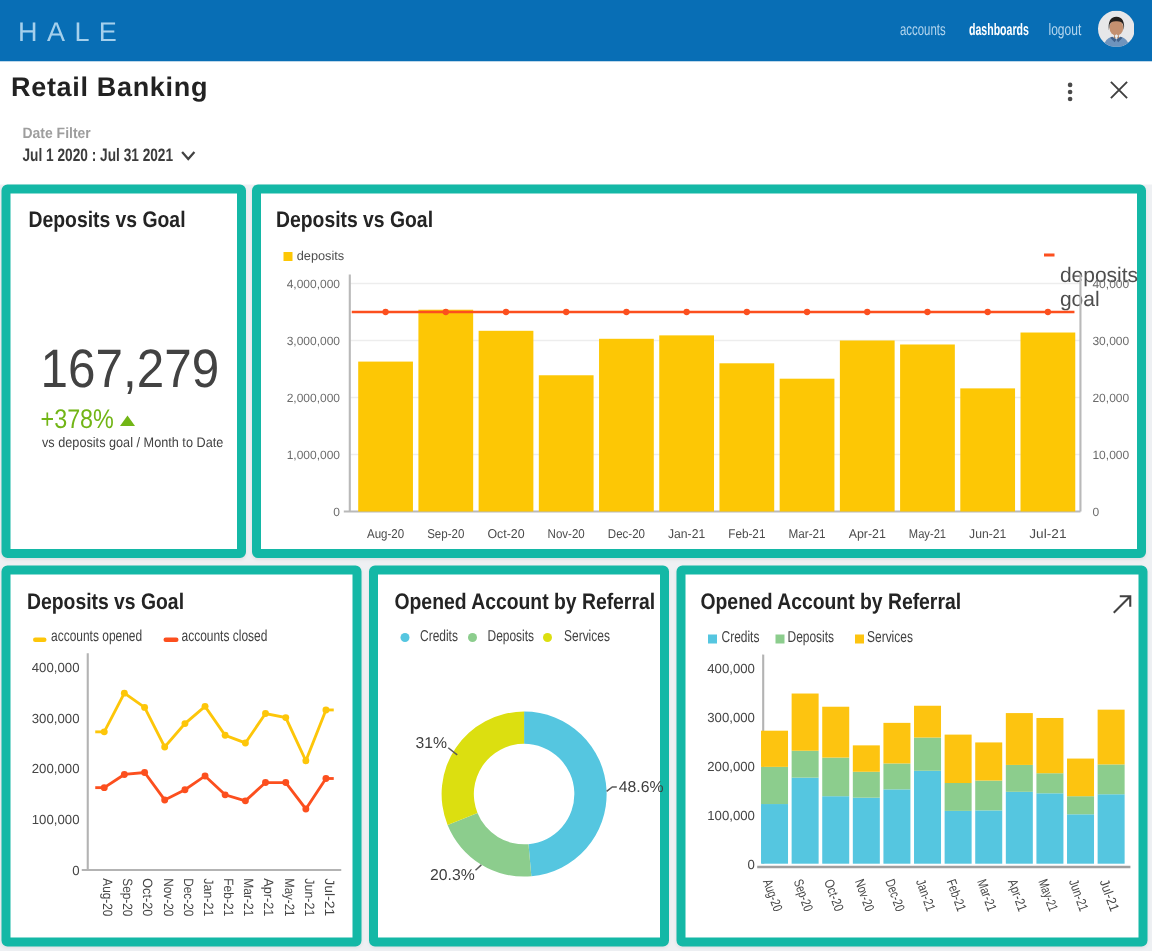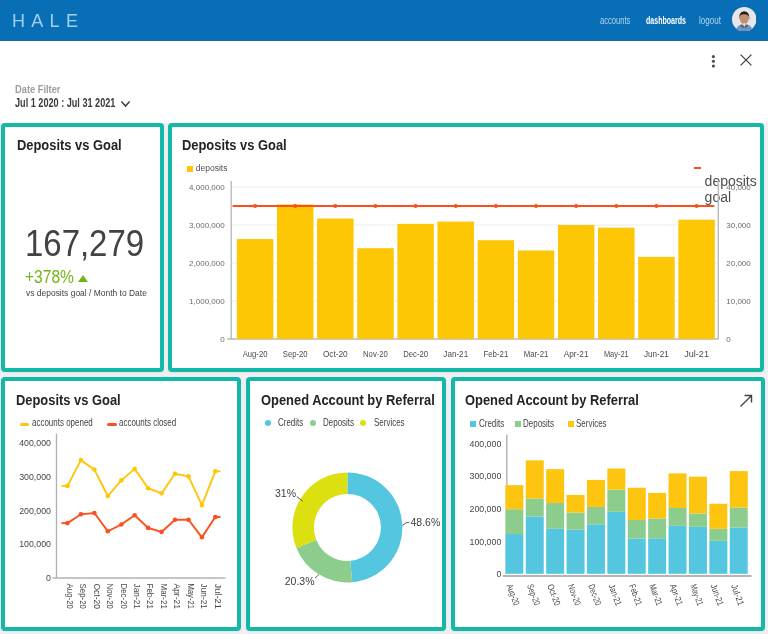--- a/index.html
+++ b/index.html
@@ -1,20 +1,20 @@
 <!DOCTYPE html>
 <html><head><meta charset="utf-8">
 <style>
   * { margin:0; padding:0; box-sizing:border-box; }
   html,body { width:768px; height:634px; font-family:"Liberation Sans",sans-serif; background:#eef0f3; overflow:hidden; }
   .abs { position:absolute; }
   .nav { position:absolute; left:0; top:0; width:768px; height:41px; background:#086eb5; }
   .navlink { position:absolute; top:13.5px; font-size:11px; color:#b4d6ee; transform-origin:left top; }
   .header { position:absolute; left:0; top:41px; width:768px; height:82px; background:#ffffff; }
-  .card { position:absolute; background:#fff; border:4px solid #14b8a6; border-radius:4px; box-shadow:0 1px 2.5px rgba(0,0,0,0.06); }
+  .card { position:absolute; background:#fff; border:6px solid #14b8a6; border-radius:4px; box-shadow:0 1px 2.5px rgba(0,0,0,0.06); }
   .ctitle { position:absolute; font-size:15px; font-weight:bold; color:#242424; white-space:nowrap; transform:scaleX(0.86); transform-origin:left top; }
   .leg { position:absolute; font-size:10.5px; color:#424242; white-space:nowrap; transform:scaleX(0.76); transform-origin:left top; }
 </style></head>
 <body>
 <div class="nav">
   <div class="abs" style="left:12px;top:10.6px;font-size:18px;letter-spacing:6.3px;color:#a5d0ec;text-align:right;">HALE</div>
   <div class="navlink" style="left:599.7px;transform:scaleX(0.69);">accounts</div>
   <div class="navlink" style="left:645.6px;font-weight:bold;color:#fff;transform:scaleX(0.64);">dashboards</div>
   <div class="navlink" style="left:699.3px;transform:scaleX(0.73);">logout</div>
   <svg class="abs" style="left:731.8px;top:6.8px" width="24.5" height="24.5" viewBox="0 0 25 25">
@@ -29,20 +29,21 @@
       <ellipse cx="12.5" cy="11.6" rx="4.7" ry="5.6" fill="#c49070"></ellipse>
       <path d="M7.4 13.5 Q6.4 4.6 12.5 4.3 Q18.6 4.6 17.6 13.5 L17.1 9.6 Q16.2 7.1 12.5 7.3 Q8.8 7.1 7.9 9.6 Z" fill="#221e1c"></path>
       <path d="M3.6 25 Q4.6 19 9.6 17.9 L12.5 19.8 L15.4 17.9 Q20.4 19 21.4 25 Z" fill="#6f94bd"></path>
       <path d="M9.6 17.9 L12.5 19.8 L11.3 21.6 L8.3 18.6 Z" fill="#41618a"></path>
       <path d="M15.4 17.9 L12.5 19.8 L13.7 21.6 L16.7 18.6 Z" fill="#41618a"></path>
       <path d="M11.2 17.2 L12.5 19.8 L13.8 17.2 L12.5 16.2 Z" fill="#e8edf2"></path>
     </g>
   </svg>
 </div>
 <div class="header">
+  <div class="abs" style="left:7.4px;top:6.9px;font-size:18px;font-weight:bold;color:#222;letter-spacing:0.45px;">Retail Banking</div>
   <svg class="abs" style="left:707px;top:12.5px" width="13" height="16" viewBox="0 0 13 16">
     <circle cx="6.4" cy="2.6" r="1.55" fill="#4a4a4a"></circle>
       <circle cx="6.4" cy="7.3" r="1.55" fill="#4a4a4a"></circle>
       <circle cx="6.4" cy="12" r="1.55" fill="#4a4a4a"></circle>
   </svg>
   <svg class="abs" style="left:740.4px;top:13.1px" width="12" height="12" viewBox="0 0 12 12">
     <path d="M0.6 0.6 L11.4 11.4 M11.4 0.6 L0.6 11.4" stroke="#3f3f3f" stroke-width="1.25"></path>
   </svg>
   <div class="abs" style="left:14.6px;top:43.4px;font-size:10px;font-weight:bold;color:#9e9e9e;transform:scaleX(0.93);transform-origin:left top;">Date Filter</div>
   <div class="abs" style="left:14.8px;top:54.6px;font-size:12px;font-weight:bold;color:#3c3c3c;white-space:nowrap;transform:scaleX(0.76);transform-origin:left top;">Jul 1 2020 : Jul 31 2021</div>

